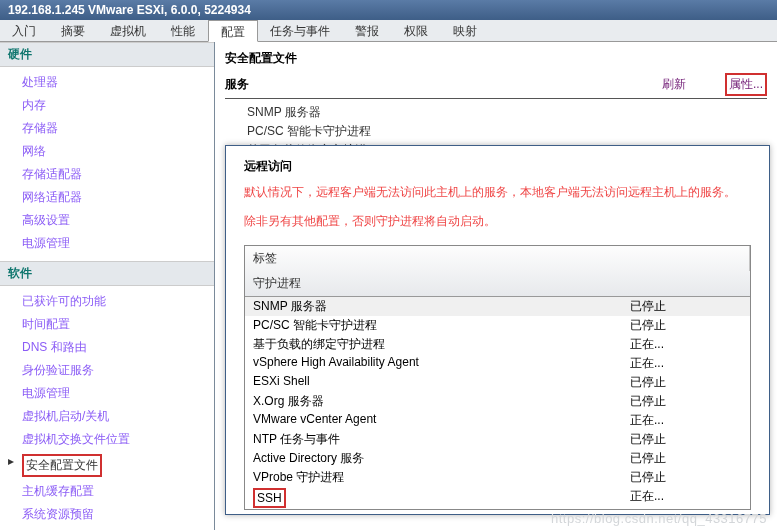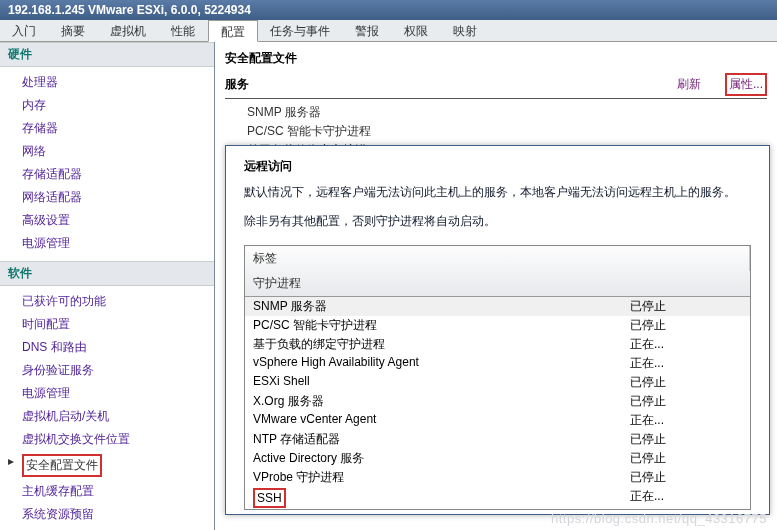--- a/index.html
+++ b/index.html
@@ -6,39 +6,39 @@
   body { background: #fff; width: 777px; height: 530px; overflow: hidden; position: relative; }
   .titlebar { background: linear-gradient(#5a7ba6, #3e5e87); color: #fff; font-weight: bold; padding: 3px 8px; height: 20px; line-height: 14px; }
   .tabstrip { background: #e9ecef; height: 22px; display: flex; border-bottom: 1px solid #999; }
   .tab { padding: 3px 12px; color: #333; cursor: pointer; border-right: 1px solid transparent; }
   .tab.active { background: #fff; border-top: 1px solid #999; border-left: 1px solid #999; border-right: 1px solid #999; border-bottom: 1px solid #fff; margin-bottom: -1px; }
   .body { display: flex; position: absolute; top: 42px; bottom: 0; left: 0; right: 0; }
   .sidebar { width: 215px; border-right: 1px solid #7a8a9a; background: #fff; overflow: hidden; }
   .section-h { background: #e4e8ec; border-top: 1px solid #ccc; border-bottom: 1px solid #ccc; padding: 3px 8px; font-weight: bold; color: #0f766e; margin-top: 2px; }
   .section-h:first-child { margin-top: 0; }
   .nav-list { padding: 4px 0; }
-  .nav-item { padding: 3px 8px 3px 22px; color: #4c1d95; cursor: pointer; position: relative; }
+  .nav-item { padding: 3px 8px 3px 22px; color: #8b5cf6; cursor: pointer; position: relative; }
   .nav-item.selected { color: #333; }
   .nav-item .caret { position: absolute; left: 8px; top: 3px; color: #333; }
   .redbox { border: 2px solid #d03030; padding: 1px 2px; display: inline-block; }
   .content { flex: 1; position: relative; padding: 6px 10px; }
   .content-title { font-weight: bold; padding: 2px 0 6px 0; }
-  .svc-header { display: flex; align-items: center; border-bottom: 1px solid #555; padding-bottom: 2px; }
+  .svc-header { display: flex; align-items: center; border-bottom: 1px solid #555; padding-bottom: 2px; gap: 15px; }
   .svc-header .lbl { font-weight: bold; flex: 0 0 auto; }
   .svc-header .sp { flex: 1; }
   .linkbtn { color: #701a75; cursor: pointer; margin-left: 24px; }
   .svc-list { padding: 4px 0 0 22px; }
   .svc-row { padding: 1px 0; color: #333; }
   
   .dialog { position: absolute; left: 225px; top: 145px; width: 545px; height: 370px; border: 1px solid #3e5e87; background: #fff; box-shadow: 0 0 6px rgba(0,0,0,.3); }
   .dlg-title { background: linear-gradient(#f4f6f9, #dfe6ee); height: 24px; display: flex; align-items: center; padding: 0 8px; border-bottom: 1px solid #b0b8c2; }
   .dlg-icon { width: 14px; height: 14px; background: radial-gradient(circle at 40% 40%, #9fe07b, #3a8a2a); border-radius: 2px; margin-right: 6px; }
   .dlg-body { padding: 12px 18px; }
   .dlg-h { font-weight: bold; margin-bottom: 8px; }
-  .dlg-p { color: #0f172a; margin-bottom: 10px; line-height: 1.6; }
+  .dlg-p { color: #ef4444; margin-bottom: 10px; line-height: 1.6; }
   .tablewrap { border: 1px solid #888; margin-top: 14px; }
   .thead { display: flex; background: linear-gradient(#fdfdfd, #e7e9ec); border-bottom: 1px solid #999; flex-direction: column; }
   .th { padding: 4px 8px; color: #333; }
   .th.c1 { flex: 1; border-right: 1px solid #c5c5c5; }
   .th.c2 { width: 120px; }
   .tbody .tr { display: flex; padding: 1px 8px; }
   .tbody .tr .td1 { flex: 1; }
   .tbody .tr .td2 { width: 112px; }
   .tr.sel { background: #f0f0f0; }
   .watermark { position: absolute; right: 10px; bottom: 4px; color: #d3d6d9; font-size: 13px; letter-spacing: .5px; pointer-events: none; }
@@ -139,21 +139,21 @@
           </div>
           <div class="tr">
             <div class="td1">X.Org 服务器</div>
             <div class="td2">已停止</div>
           </div>
           <div class="tr">
             <div class="td1">VMware vCenter Agent</div>
             <div class="td2">正在...</div>
           </div>
           <div class="tr">
-            <div class="td1">NTP 存储适配器</div>
+            <div class="td1">NTP 任务与事件</div>
             <div class="td2">已停止</div>
           </div>
           <div class="tr">
             <div class="td1">Active Directory 服务</div>
             <div class="td2">已停止</div>
           </div>
           <div class="tr">
             <div class="td1">VProbe 守护进程</div>
             <div class="td2">已停止</div>
           </div>

